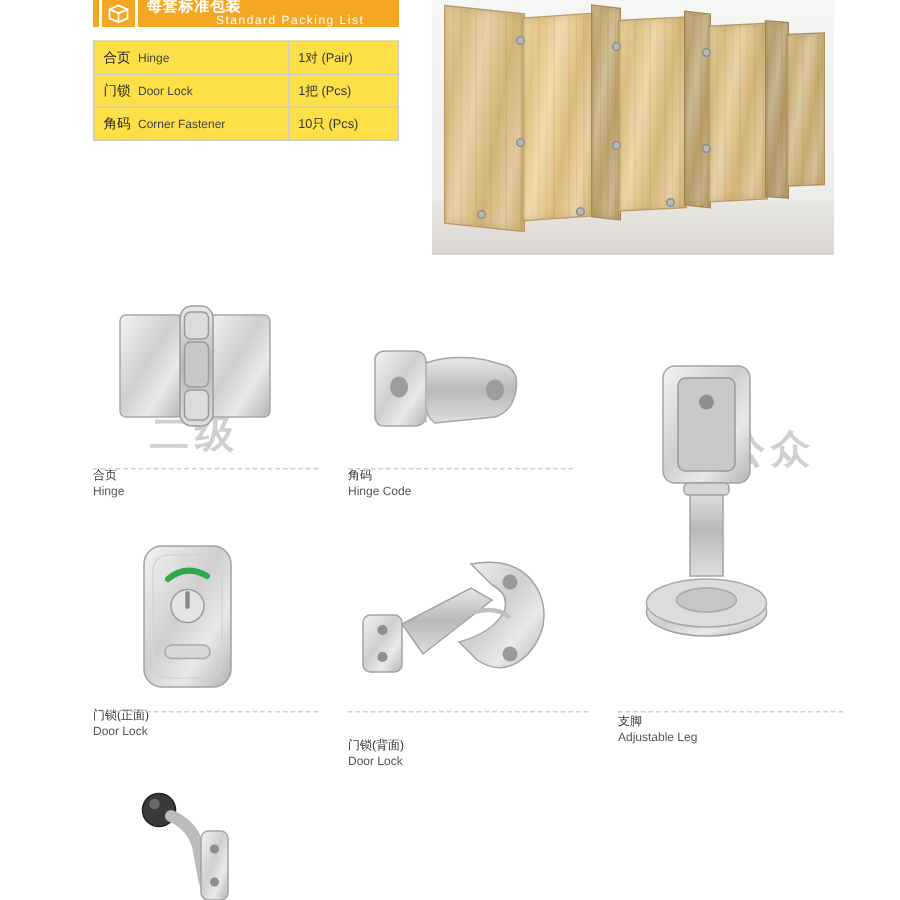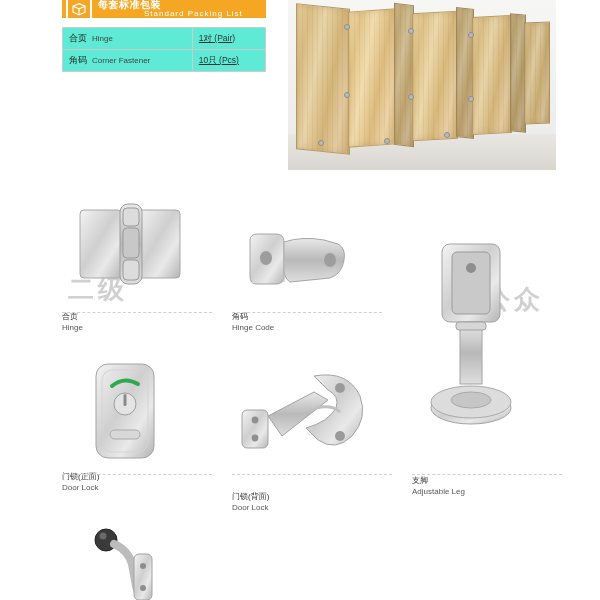--- a/index.html
+++ b/index.html
@@ -59,33 +59,33 @@
     padding-left: 46px;
   }
 
   
   .packing-table {
     position: absolute;
     left: 62px;
     top: 27px;
     width: 204px;
     border-collapse: collapse;
-    background: #5eead4;
+    background: #fde047;
   }
   .packing-table td {
     border: 1px solid #cccccc;
     font-size: 8.5px;
     color: #333333;
     height: 21px;
     padding: 0 6px;
     vertical-align: middle;
     white-space: nowrap;
   }
   .packing-table td.name { width: 134px; }
-  .packing-table td.qty  { width: 70px; text-decoration: underline; }
+  .packing-table td.qty  { width: 70px; }
   .packing-table .cn {
     font-size: 9px;
     color: #222222;
     margin-right: 5px;
   }
   .packing-table .en {
     font-size: 8px;
     color: #444444;
   }
 
@@ -187,20 +187,26 @@
 <table class="packing-table">
   <tbody>
     <tr>
       <td class="name">
         <span class="cn">合页</span><span class="en">Hinge</span>
       </td>
       <td class="qty">1对 (Pair)</td>
     </tr>
     <tr>
       <td class="name">
+        <span class="cn">门锁</span><span class="en">Door Lock</span>
+      </td>
+      <td class="qty">1把 (Pcs)</td>
+    </tr>
+    <tr>
+      <td class="name">
         <span class="cn">角码</span><span class="en">Corner Fastener</span>
       </td>
       <td class="qty">10只 (Pcs)</td>
     </tr>
   </tbody>
 </table>
 
 <div class="photo">
   <div class="wall"></div>
   <div class="floor"></div>
@@ -218,21 +224,21 @@
   <div class="hw-dot" style="left:56px; top:92px;"></div>
   <div class="hw-dot" style="left:120px; top:28px;"></div>
   <div class="hw-dot" style="left:120px; top:94px;"></div>
   <div class="hw-dot" style="left:180px; top:32px;"></div>
   <div class="hw-dot" style="left:180px; top:96px;"></div>
   <div class="hw-dot" style="left:30px; top:140px;"></div>
   <div class="hw-dot" style="left:96px; top:138px;"></div>
   <div class="hw-dot" style="left:156px; top:132px;"></div>
 </div>
 
-<div class="watermark" style="left:68px; top:272px;">二级</div>
+<div class="watermark" style="left:100px; top:272px;">二级</div>
 <div class="watermark" style="left:484px; top:282px;">公众</div>
 
 <div class="part" style="left:62px; top:196px; width:150px; height:130px;">
   <svg class="art" width="108" height="96" viewBox="0 0 108 96" style="left:14px; top:2px;">
     <defs>
       <linearGradient id="steel1" x1="0" y1="0" x2="1" y2="1">
         <stop offset="0%" stop-color="#f3f3f3"></stop>
           <stop offset="45%" stop-color="#cfcfcf"></stop>
         <stop offset="70%" stop-color="#e9e9e9"></stop>
           <stop offset="100%" stop-color="#b4b4b4"></stop>

